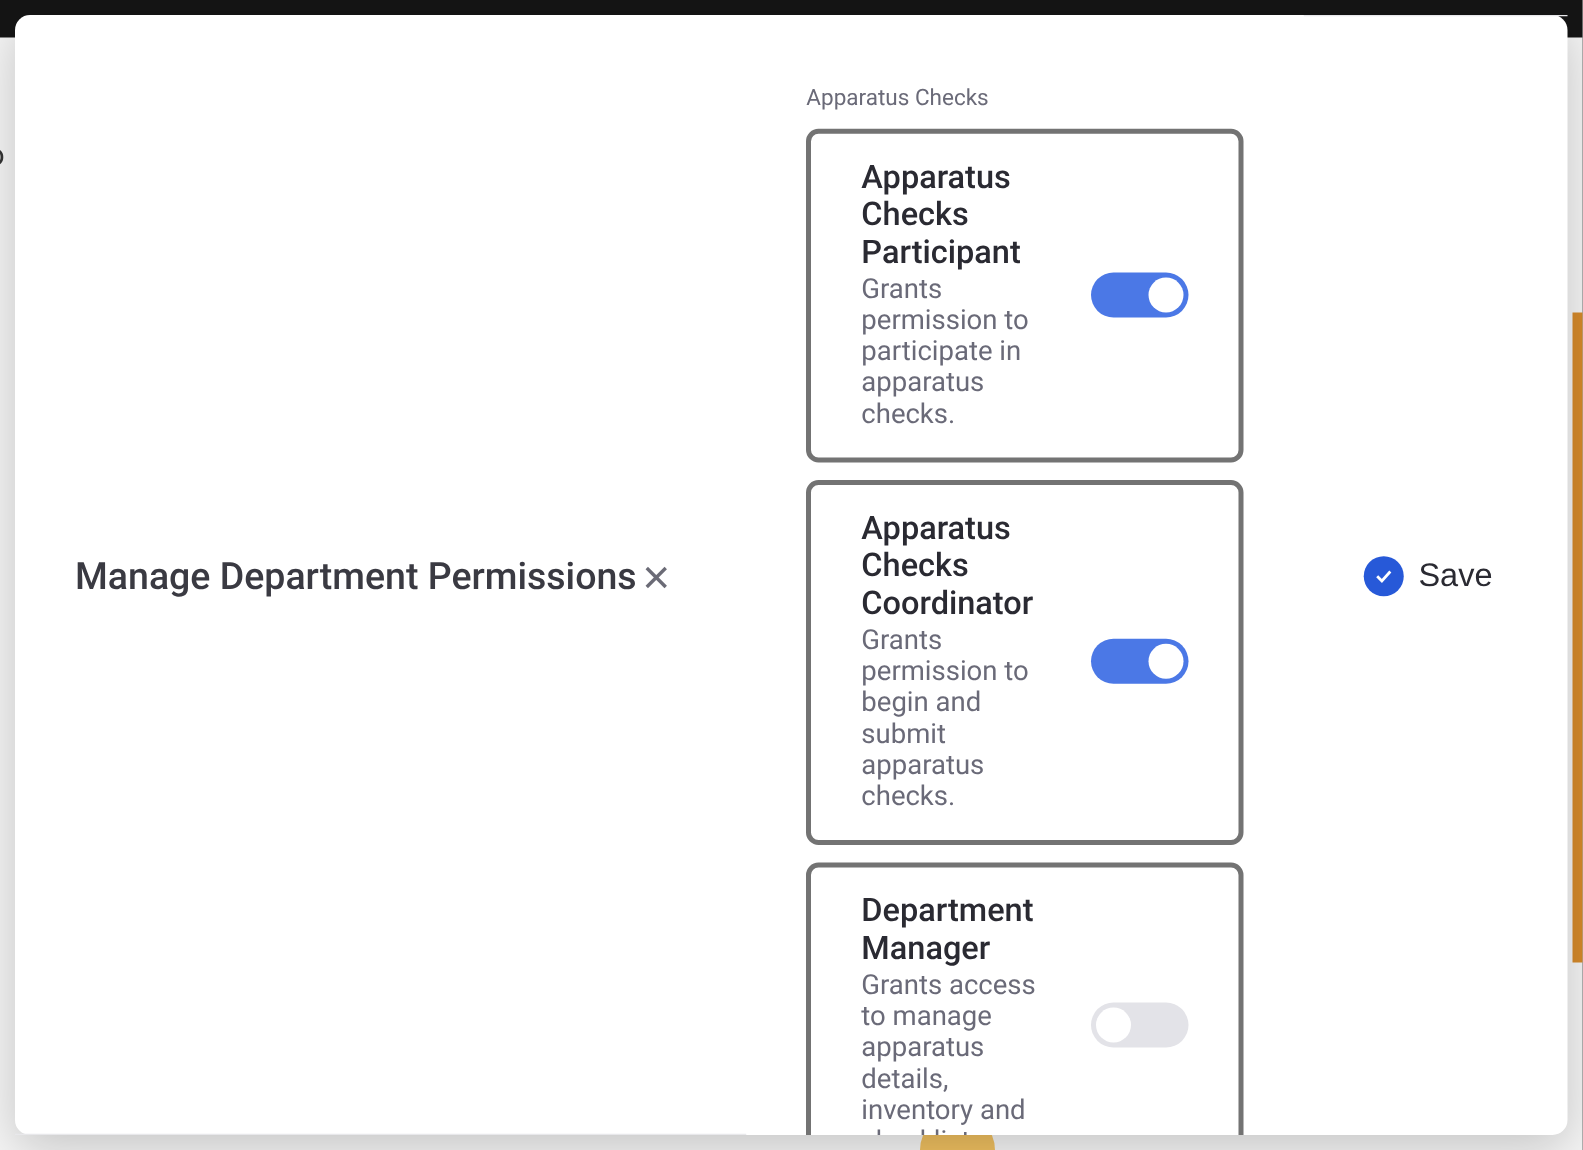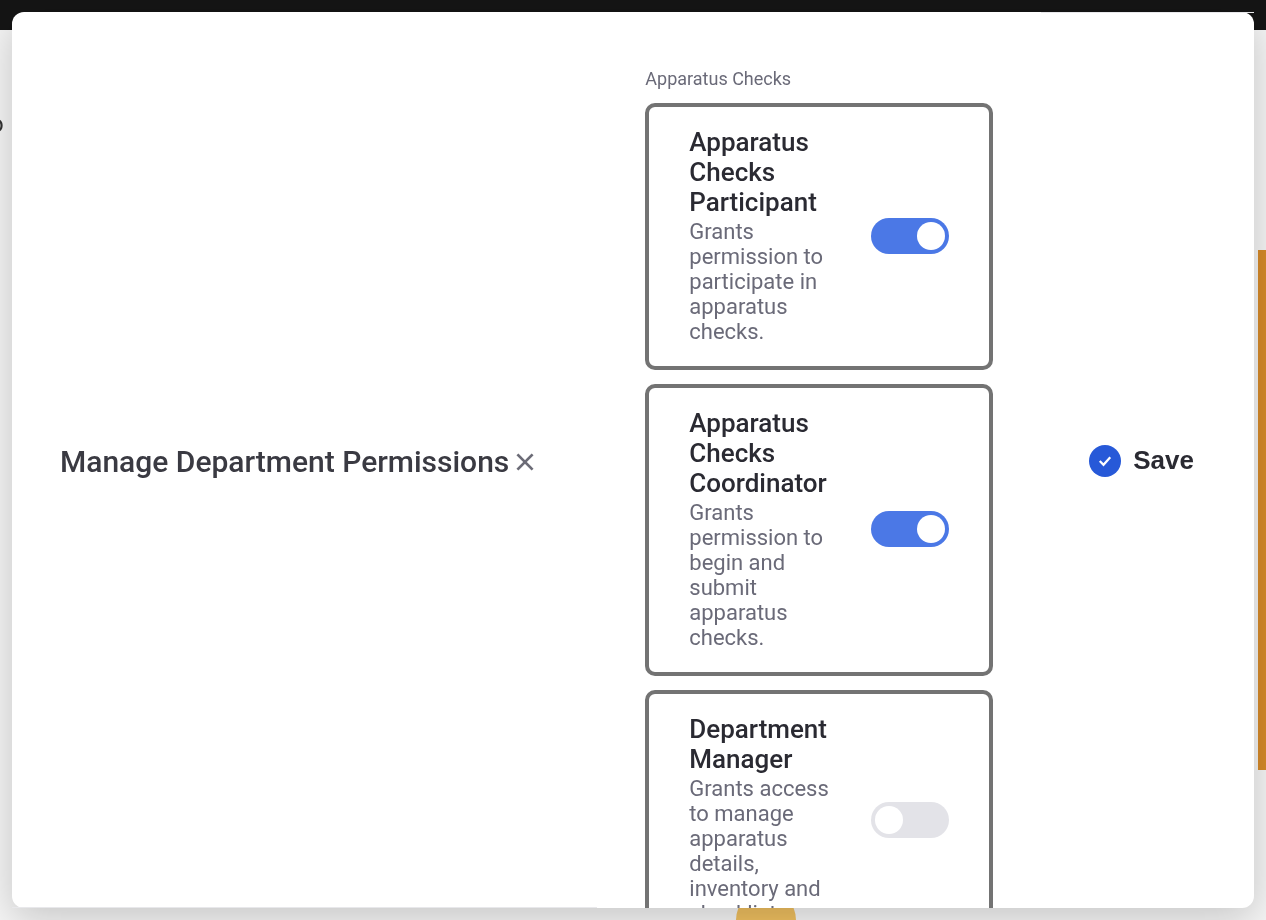--- a/index.html
+++ b/index.html
@@ -204,21 +204,21 @@
       justify-content: flex-end;
       align-items: center;
     }
     
     .save-button {
       display: flex;
       align-items: center;
       gap: 12px;
       cursor: pointer;
       font-size: 26px;
-      font-weight: 700;
+      font-weight: 400;
       color: #2a2a32;
       background: none;
       border: none;
       margin-right: 12px;
     }
     
     .check-circle {
       width: 32px;
       height: 32px;
       border-radius: 50%;

